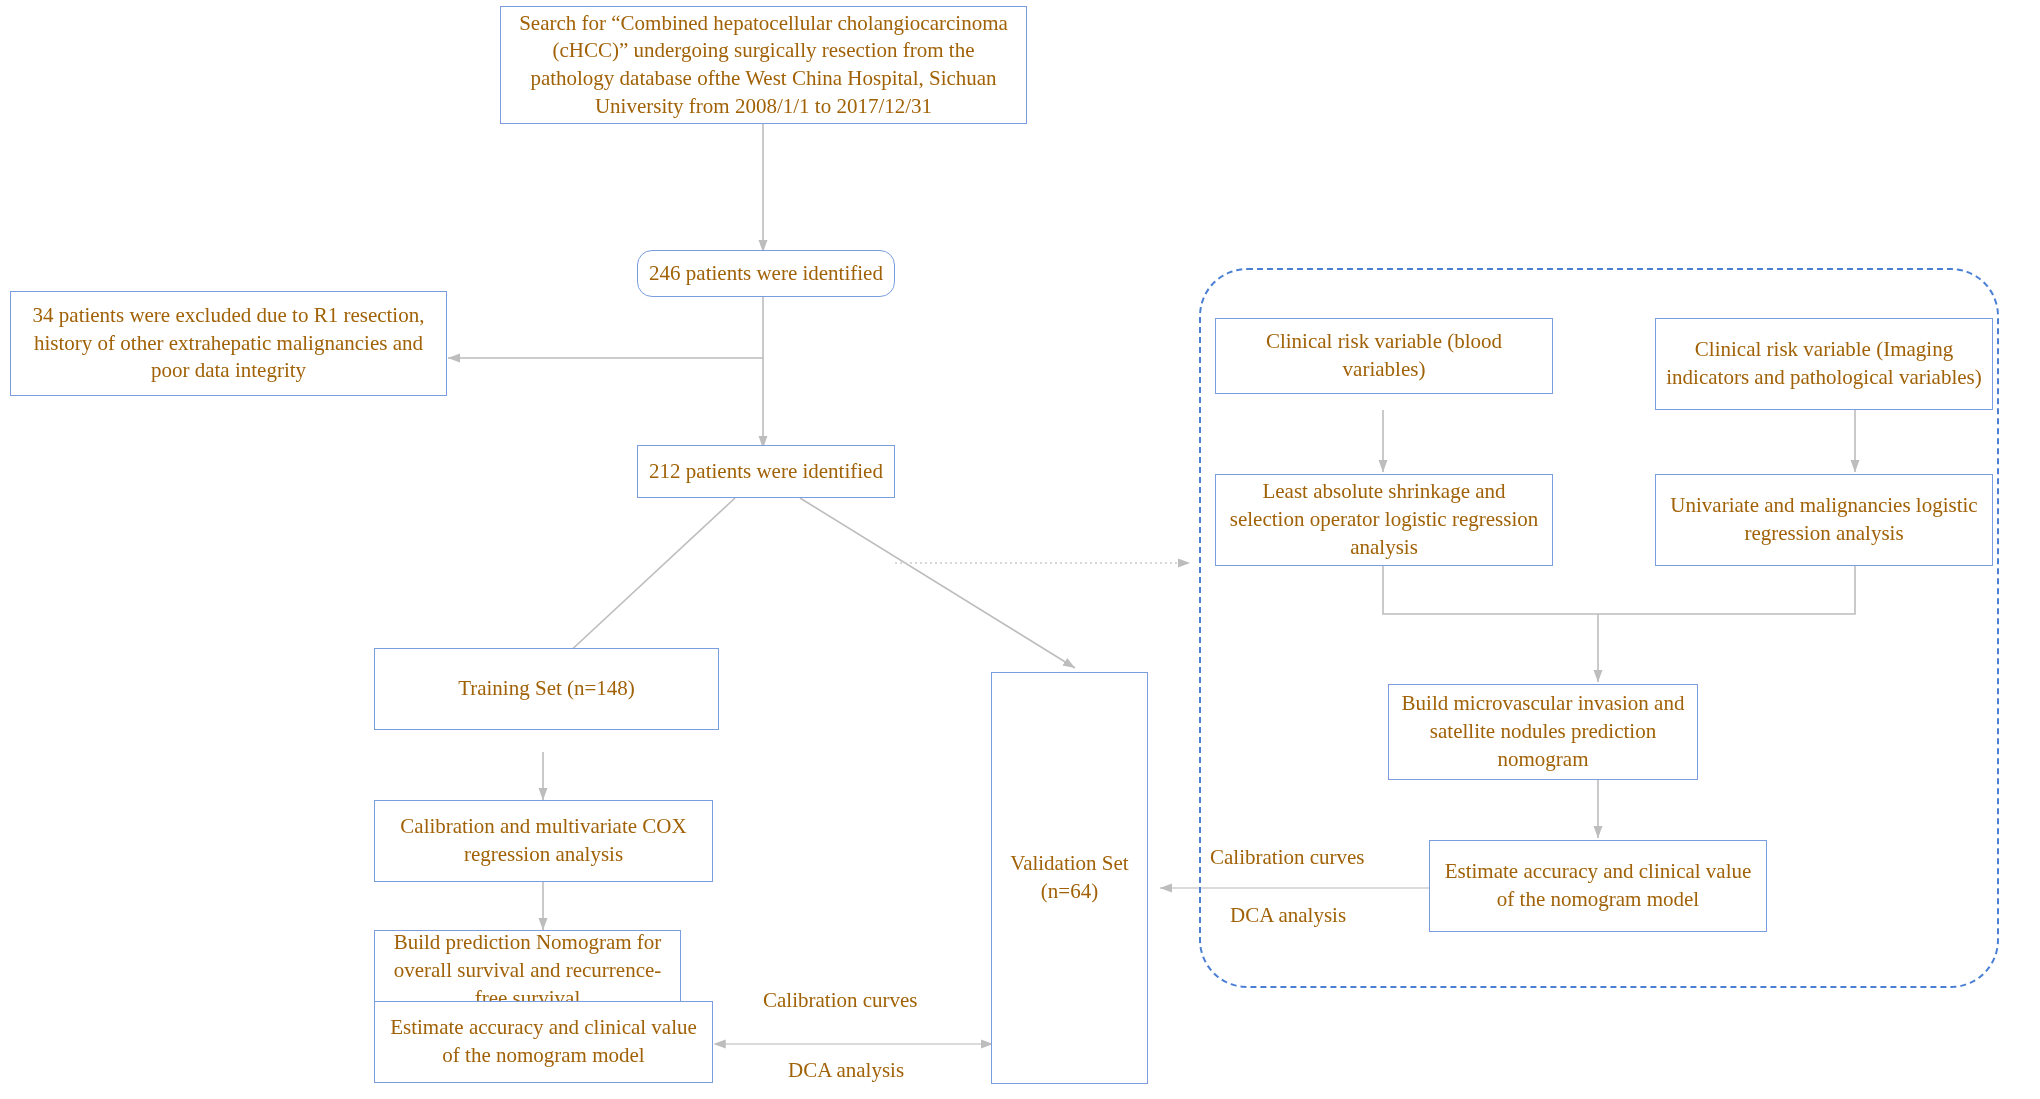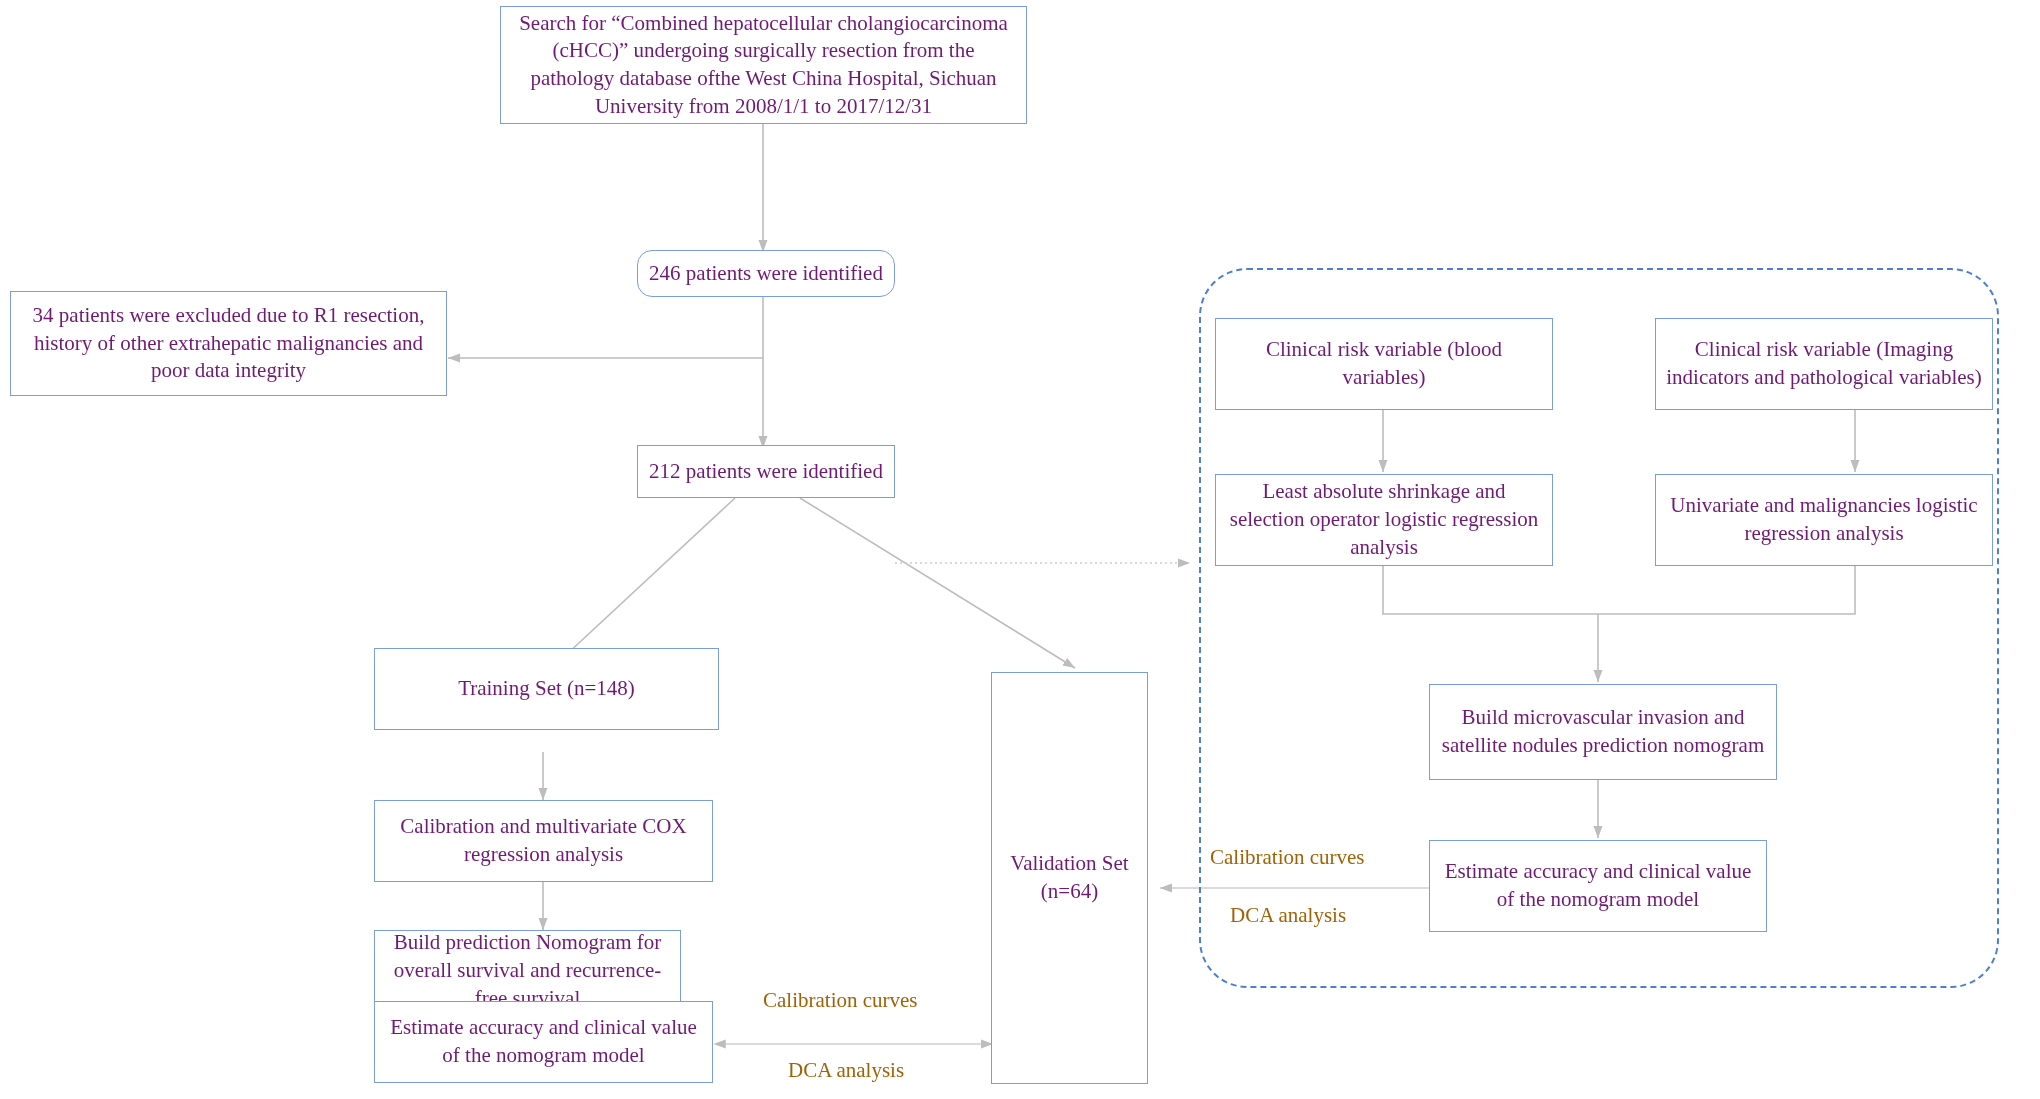--- a/index.html
+++ b/index.html
@@ -18,21 +18,21 @@
     position: absolute;
     left: 0; top: 0;
     width: 2040px;
     height: 1099px;
   }
   .node {
     position: absolute;
     box-sizing: border-box;
     border: 1.5px solid #7a9de0;
     background: #ffffff;
-    color: #701a75;
+    color: #a16207;
     display: flex;
     align-items: center;
     justify-content: center;
     text-align: center;
     line-height: 1.32;
     font-size: 21px;
     padding: 4px 10px;
   }
   .node span { display: block; width: 100%; }
   .edge-label {
@@ -127,37 +127,37 @@
 </div>
 
 <div class="node" style="left:374px; top:1000px; width:339px; height:82px; top:1001px;">
   <span>Estimate accuracy and clinical value of the nomogram model</span>
 </div>
 
 <div class="node" style="left:991px; top:672px; width:157px; height:412px;">
   <span>Validation Set (n=64)</span>
 </div>
 
-<div class="node" style="left:1215px; top:318px; width:338px; height:92px;">
+<div class="node" style="left:1215px; top:318px; width:338px; height:76px;">
   <span>Clinical risk variable (blood variables)</span>
 </div>
 
 <div class="node" style="left:1655px; top:318px; width:338px; height:92px;">
   <span>Clinical risk variable (Imaging indicators and pathological variables)</span>
 </div>
 
 <div class="node" style="left:1215px; top:474px; width:338px; height:92px;">
   <span>Least absolute shrinkage and selection operator logistic regression analysis</span>
 </div>
 
 <div class="node" style="left:1655px; top:474px; width:338px; height:92px;">
   <span>Univariate and malignancies logistic regression analysis</span>
 </div>
 
-<div class="node" style="left:1429px; top:684px; width:348px; height:96px;justify-content:flex-end;">
+<div class="node" style="left:1388px; top:684px; width:310px; height:96px;justify-content:flex-end;">
   <span>Build microvascular invasion and satellite nodules prediction nomogram</span>
 </div>
 
 <div class="node" style="left:1429px; top:840px; width:338px; height:92px;">
   <span>Estimate accuracy and clinical value of the nomogram model</span>
 </div>
 
 <div class="edge-label" style="left:763px; top:988px;">
   <span>Calibration curves</span>
 </div>

